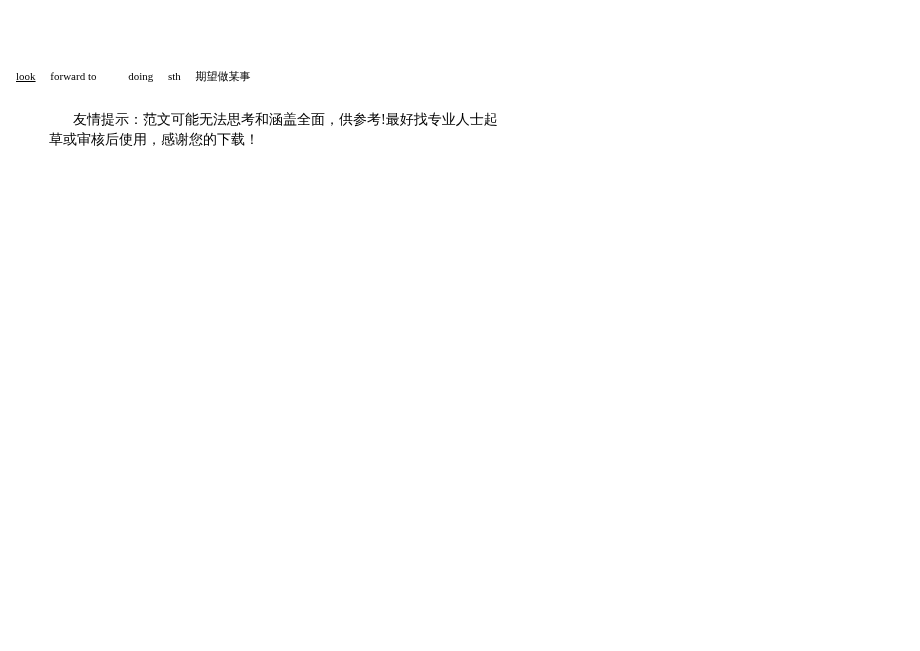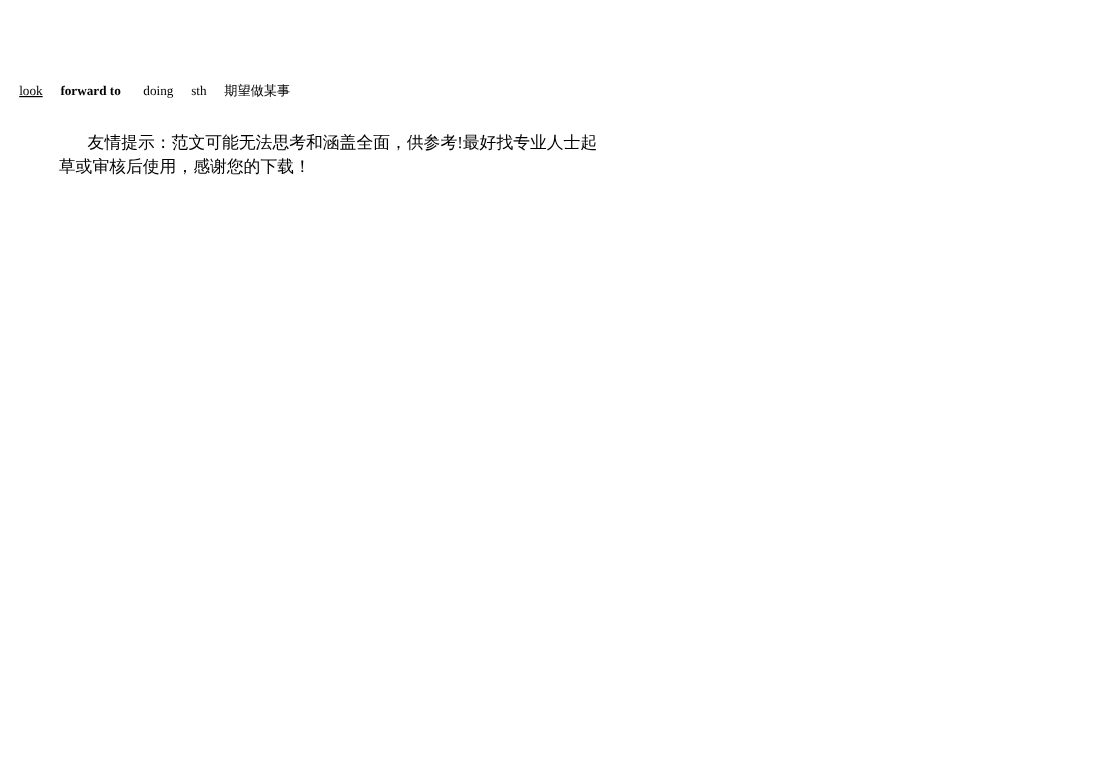--- a/index.html
+++ b/index.html
@@ -19,21 +19,21 @@
       position: absolute;
       top: 42px;
       left: 16px;
       font-size: 11px;
       font-family: "Times New Roman", serif;
     }
     .line1 span {
       display: inline-block;
     }
     .word1 { margin-right: 12px; text-decoration: underline; }
-    .word2 { margin-right: 16px; font-weight: bold; }
+    .word2 { margin-right: 29px; }
     .word3 { margin-right: 12px; margin-top: 28px; }
     .word4 { margin-right: 12px; text-align: center; }
     .word5 { font-family: "SimSun", "宋体", serif; text-align: right; }
     
     .notice {
       position: absolute;
       top: 110px;
       left: 14px;
       width: 450px;
       font-size: 14px;

